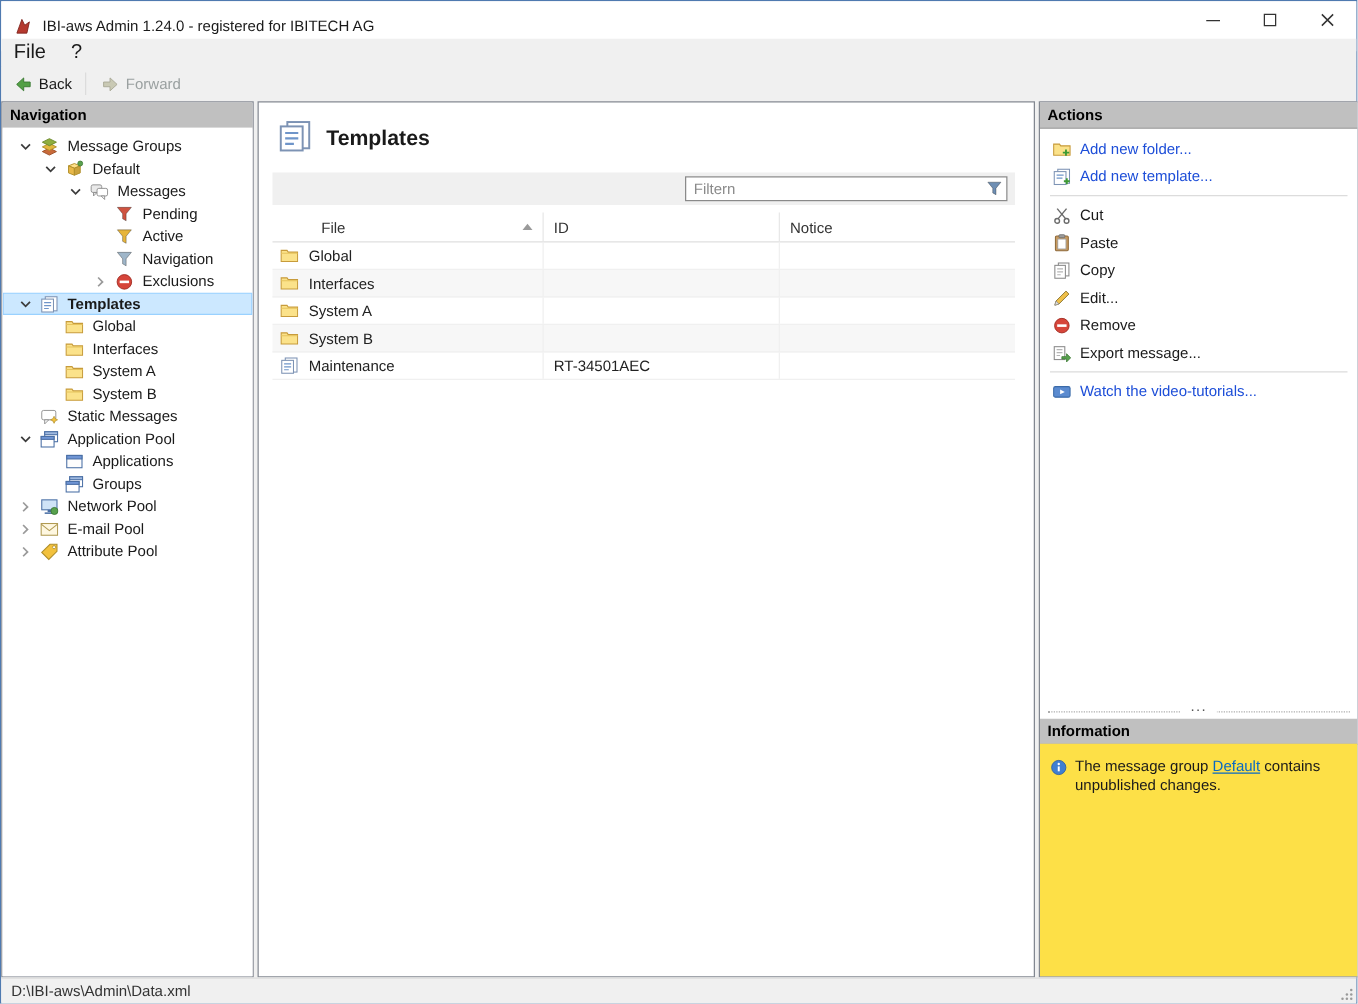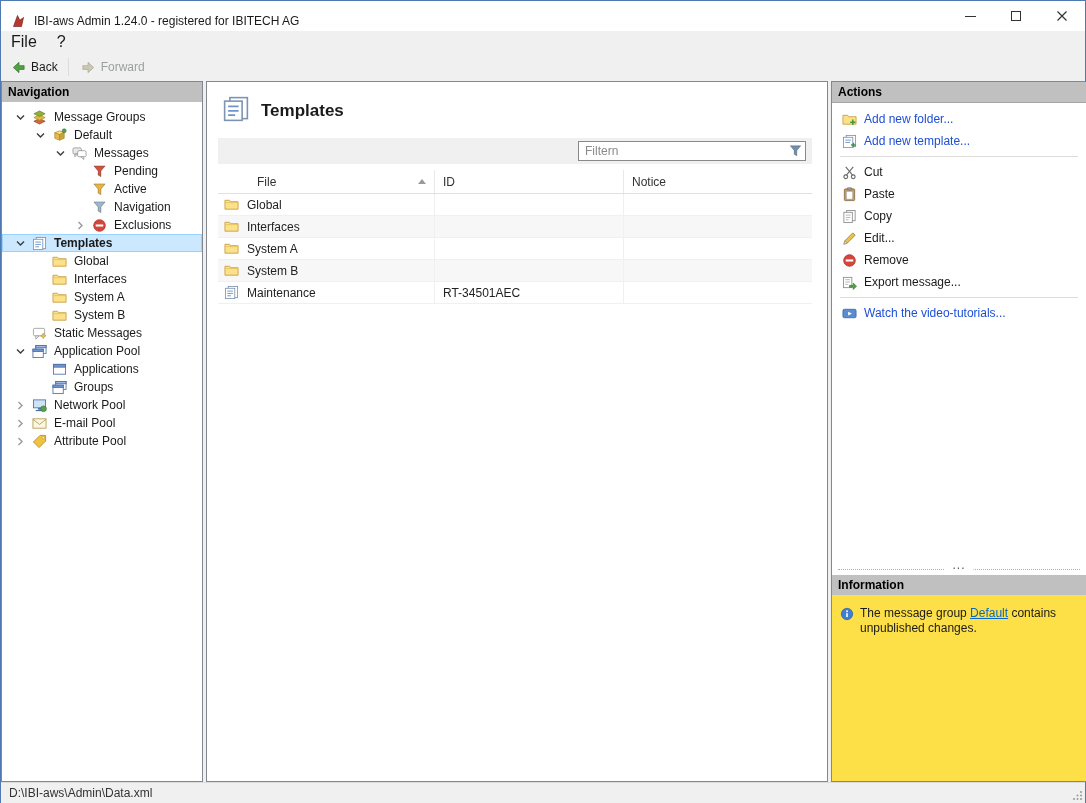--- a/index.html
+++ b/index.html
@@ -42,21 +42,21 @@
   .ticon{width:18px;height:16px;display:flex;align-items:center;justify-content:center;flex:none;}
   .tlabel{margin-left:3px;padding:1px 3px;}
   .i16{width:15px;height:15px;display:block;}
   .i30{width:30px;height:28px;display:block;}
   .c-red{color:#cf5340;} .c-yellow{color:#e7b53c;} .c-gray{color:#9fb6c9;} .c-bluefun{color:#6f8fb4;}
 
   
   .main-title-icon{position:absolute;left:14px;top:13px;}
   .main-title{position:absolute;left:54px;top:19px;font-size:17px;font-weight:700;color:#1a1a1a;}
   .filter-strip{position:absolute;left:11px;top:56px;width:594px;height:26px;background:#f0f0f0;}
-  .filter-input-wrap{position:absolute;right:6px;top:3px;width:228px;height:20px;}
+  .filter-input-wrap{position:absolute;right:6px;top:3px;width:258px;height:20px;}
   .filter-input{width:100%;height:100%;box-sizing:border-box;border:1px solid #8a8a8a;padding:0 22px 0 6px;font-size:12px;font-family:inherit;color:#222;background:#fff;}
   .filter-input::placeholder{color:#8a8a8a;}
   .funnel-btn{position:absolute;right:3px;top:3px;width:15px;height:14px;}
   .thead{position:absolute;left:11px;top:88px;width:594px;height:24px;display:grid;grid-template-columns:217px 189px 188px;font-size:12px;color:#333;border-bottom:1px solid #e0e0e0;box-sizing:border-box;}
   .th{display:flex;align-items:center;position:relative;border-right:1px solid #e8e8e8;padding-left:8px;}
   .th.name{padding-left:39px;}
   .th.last{border-right:none;}
   .sort-arrow{position:absolute;right:8px;top:9px;width:0;height:0;border-left:4px solid transparent;border-right:4px solid transparent;border-bottom:5px solid #9a9a9a;}
   .tbody{position:absolute;left:11px;top:112px;width:594px;}
   .trow{display:grid;grid-template-columns:217px 189px 188px;height:22px;border-bottom:1px solid #f0f0f0;font-size:12px;color:#222;box-sizing:border-box;}

